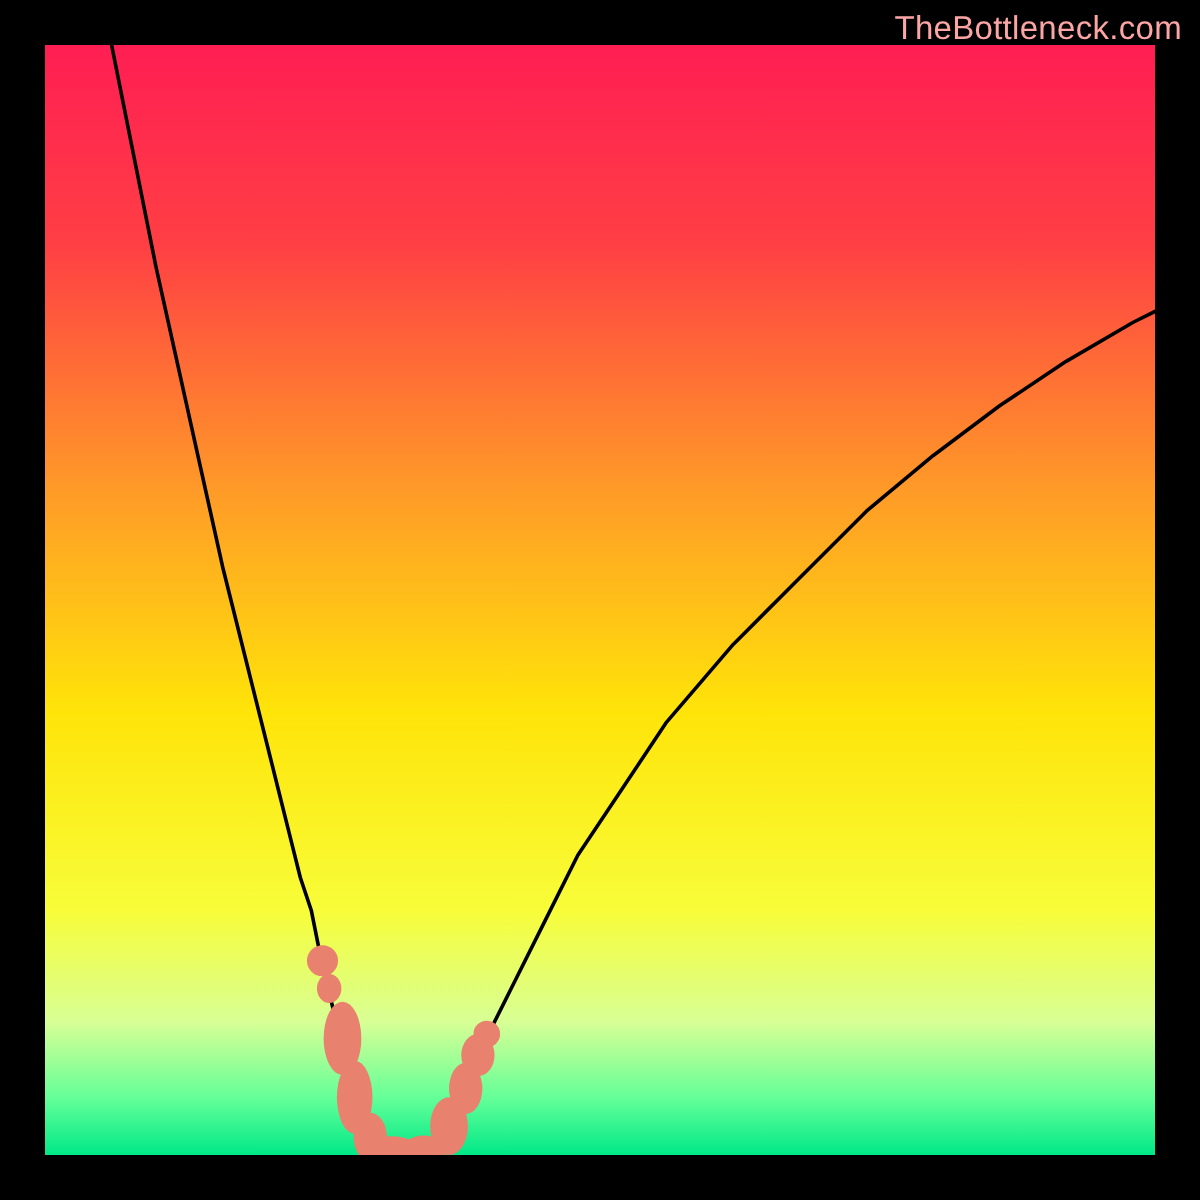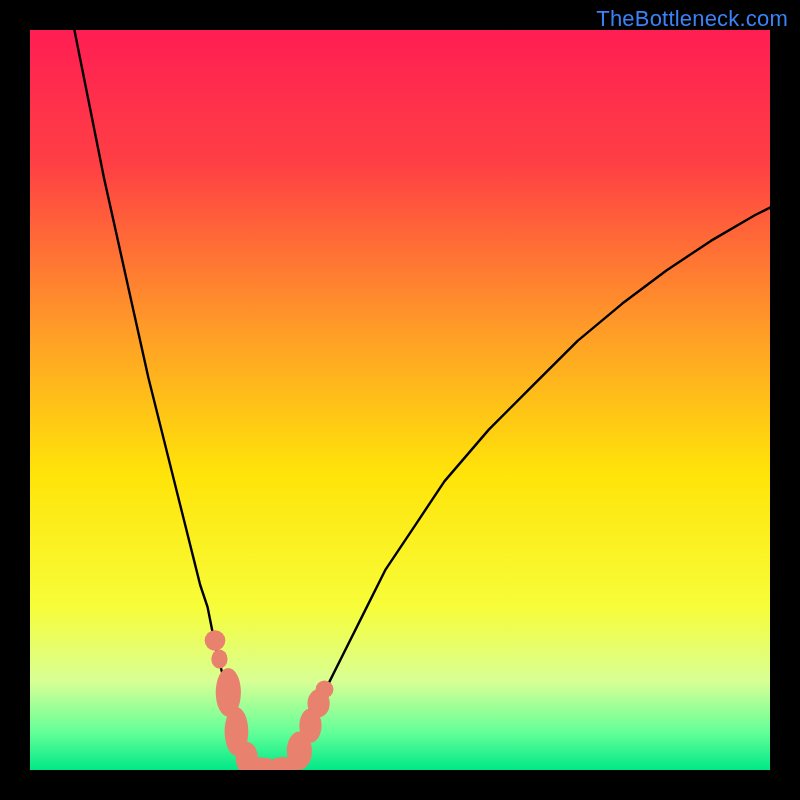--- a/index.html
+++ b/index.html
@@ -22,21 +22,21 @@
     top: 30px;
     left: 30px;
     width: 740px;
     height: 740px;
     overflow: hidden;
   }
   .watermark {
     position: absolute;
     top: 6px;
     right: 12px;
-    color: #3b82f6;
+    color: #fca5a5;
     font-size: 22px;
     font-weight: 500;
     letter-spacing: 0.2px;
   }
   svg { display: block; }
 </style>
 </head>
 <body>
 
 <div class="frame">

